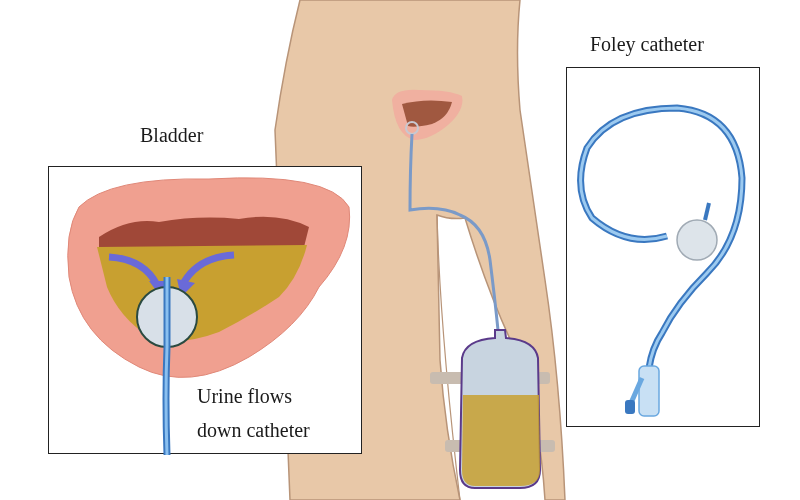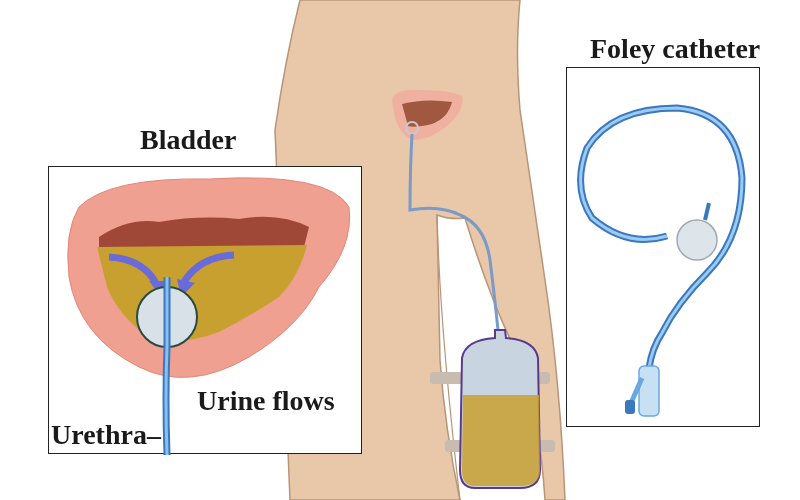--- a/index.html
+++ b/index.html
@@ -1,19 +1,19 @@
 <!DOCTYPE html>
 <html><head>
   <meta charset="utf-8">
   <style>
     html, body { margin:0; padding:0; }
     body { width:800px; height:500px; background:#ffffff; position:relative; overflow:hidden;
            font-family:"Liberation Serif", "DejaVu Serif", serif; }
     .abs { position:absolute; }
-    .label { color:#1a1a1a; font-size:28px; white-space:nowrap;font-weight:bold; }
+    .label { color:#1a1a1a; font-size:20px; white-space:nowrap; }
     .inset { border:1.5px solid #222; background:#fff; box-sizing:border-box; }
     svg { position:absolute; left:0; top:0; }
   </style>
 </head>
 <body>
 
 <svg width="800" height="500" viewBox="0 0 800 500">
 
   <path d="M300 0 Q 285 60 275 130 L 290 500 L 460 500 Q 445 430 440 360 Q 438 260 437 215 Q 450 220 465 218 Q 490 300 520 360 Q 540 420 545 500 L 565 500 Q 560 380 545 280 Q 530 180 520 110 Q 515 50 520 0 Z" fill="#e8c8a8" stroke="#b89478" stroke-width="1.5"></path>
 
@@ -42,22 +42,22 @@
     <path d="M60 90 Q 95 92 108 118" fill="none" stroke="#6a6ad8" stroke-width="7"></path>
     <polygon points="100,114 118,114 112,130" fill="#6a6ad8"></polygon>
     <path d="M185 88 Q 150 90 135 115" fill="none" stroke="#6a6ad8" stroke-width="7"></path>
     <polygon points="128,112 146,116 132,130" fill="#6a6ad8"></polygon>
 
     <circle cx="118" cy="150" r="30" fill="#d8e0e8" stroke="#2a4a40" stroke-width="2"></circle>
 
     <path d="M118 110 L 118 180 Q 116 230 118 288" fill="none" stroke="#3a78c0" stroke-width="7"></path>
     <path d="M118 110 L 118 180 Q 116 230 118 288" fill="none" stroke="#8ac0f0" stroke-width="3"></path>
   </svg>
-  <div class="abs label" style="left:2px; top:252px;">Urethra–</div>
   <div class="abs label" style="left:148px; top:218px;">Urine flows</div>
+  <div class="abs label" style="left:148px; top:252px;">down catheter</div>
 </div>
 
 <div class="abs label" style="left:590px; top:33px;">Foley catheter</div>
 <div class="abs inset" style="left:566px; top:67px; width:194px; height:360px;">
   <svg width="194" height="360" viewBox="0 0 194 360">
     <path d="M100 168 Q 60 180 25 150 Q 5 120 20 80 Q 45 40 110 40 Q 170 45 175 110 Q 175 170 140 205 Q 110 235 95 265 Q 85 280 82 300" fill="none" stroke="#3a78c0" stroke-width="7"></path>
     <path d="M100 168 Q 60 180 25 150 Q 5 120 20 80 Q 45 40 110 40 Q 170 45 175 110 Q 175 170 140 205 Q 110 235 95 265 Q 85 280 82 300" fill="none" stroke="#9ccaf0" stroke-width="3"></path>
     <circle cx="130" cy="172" r="20" fill="#dde4ea" stroke="#a0aab4" stroke-width="1.5"></circle>
     <path d="M138 152 L 142 135" stroke="#3a78c0" stroke-width="4"></path>
     <rect x="72" y="298" width="20" height="50" rx="5" fill="#c8e0f4" stroke="#6aa8e0" stroke-width="1.5"></rect>

